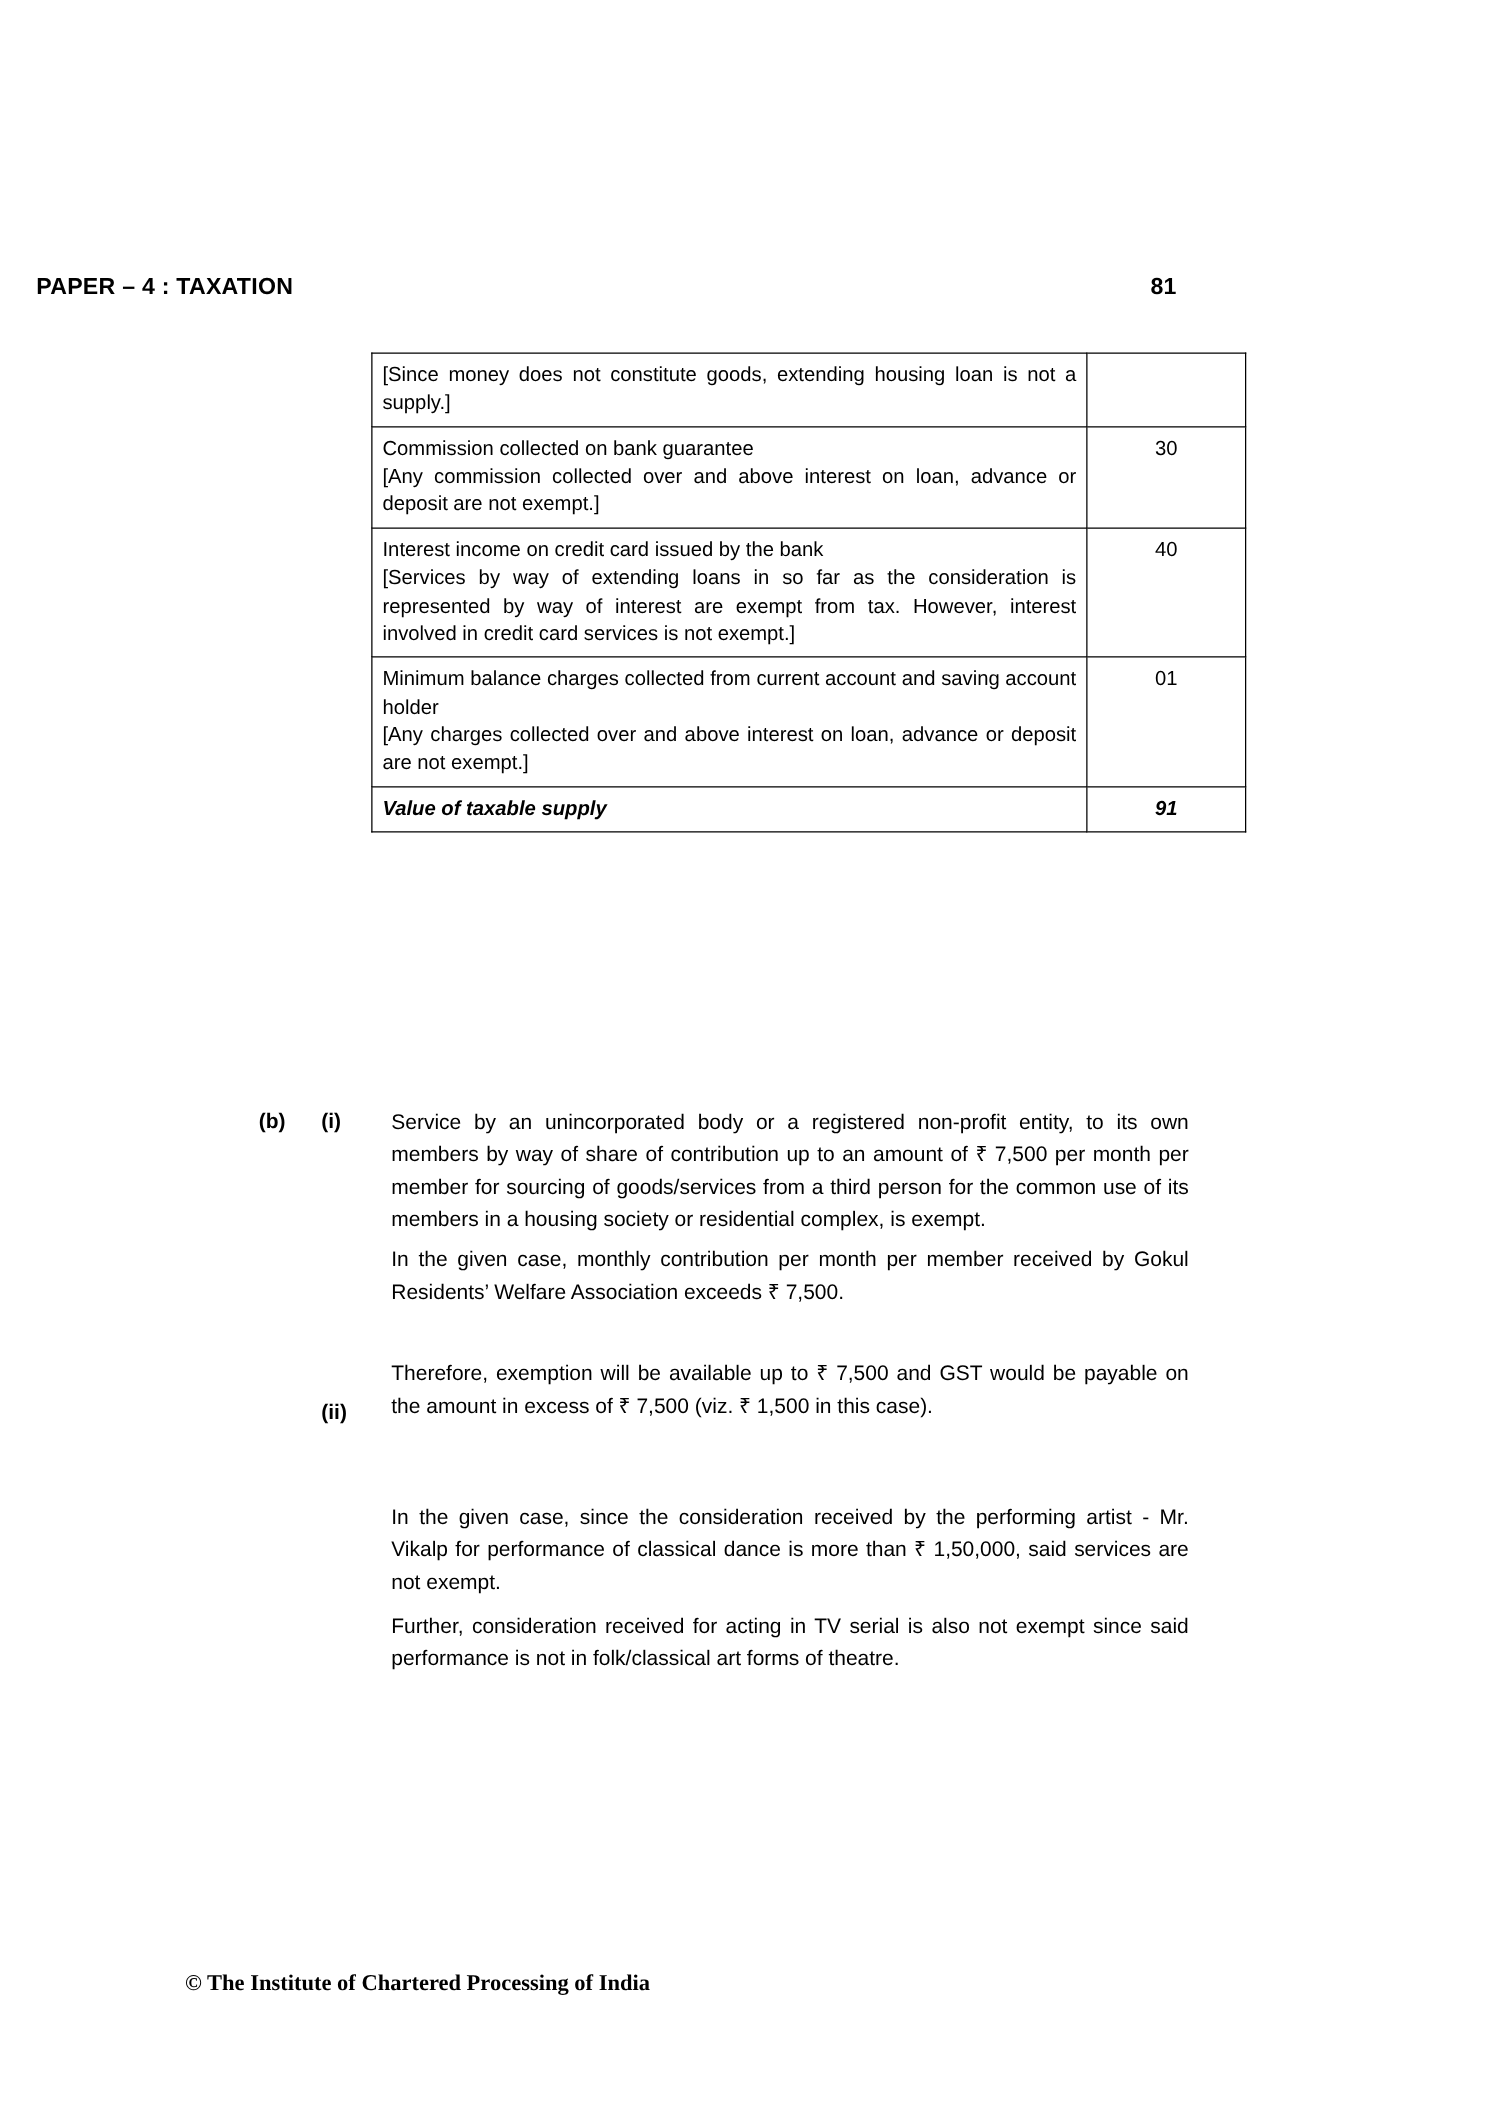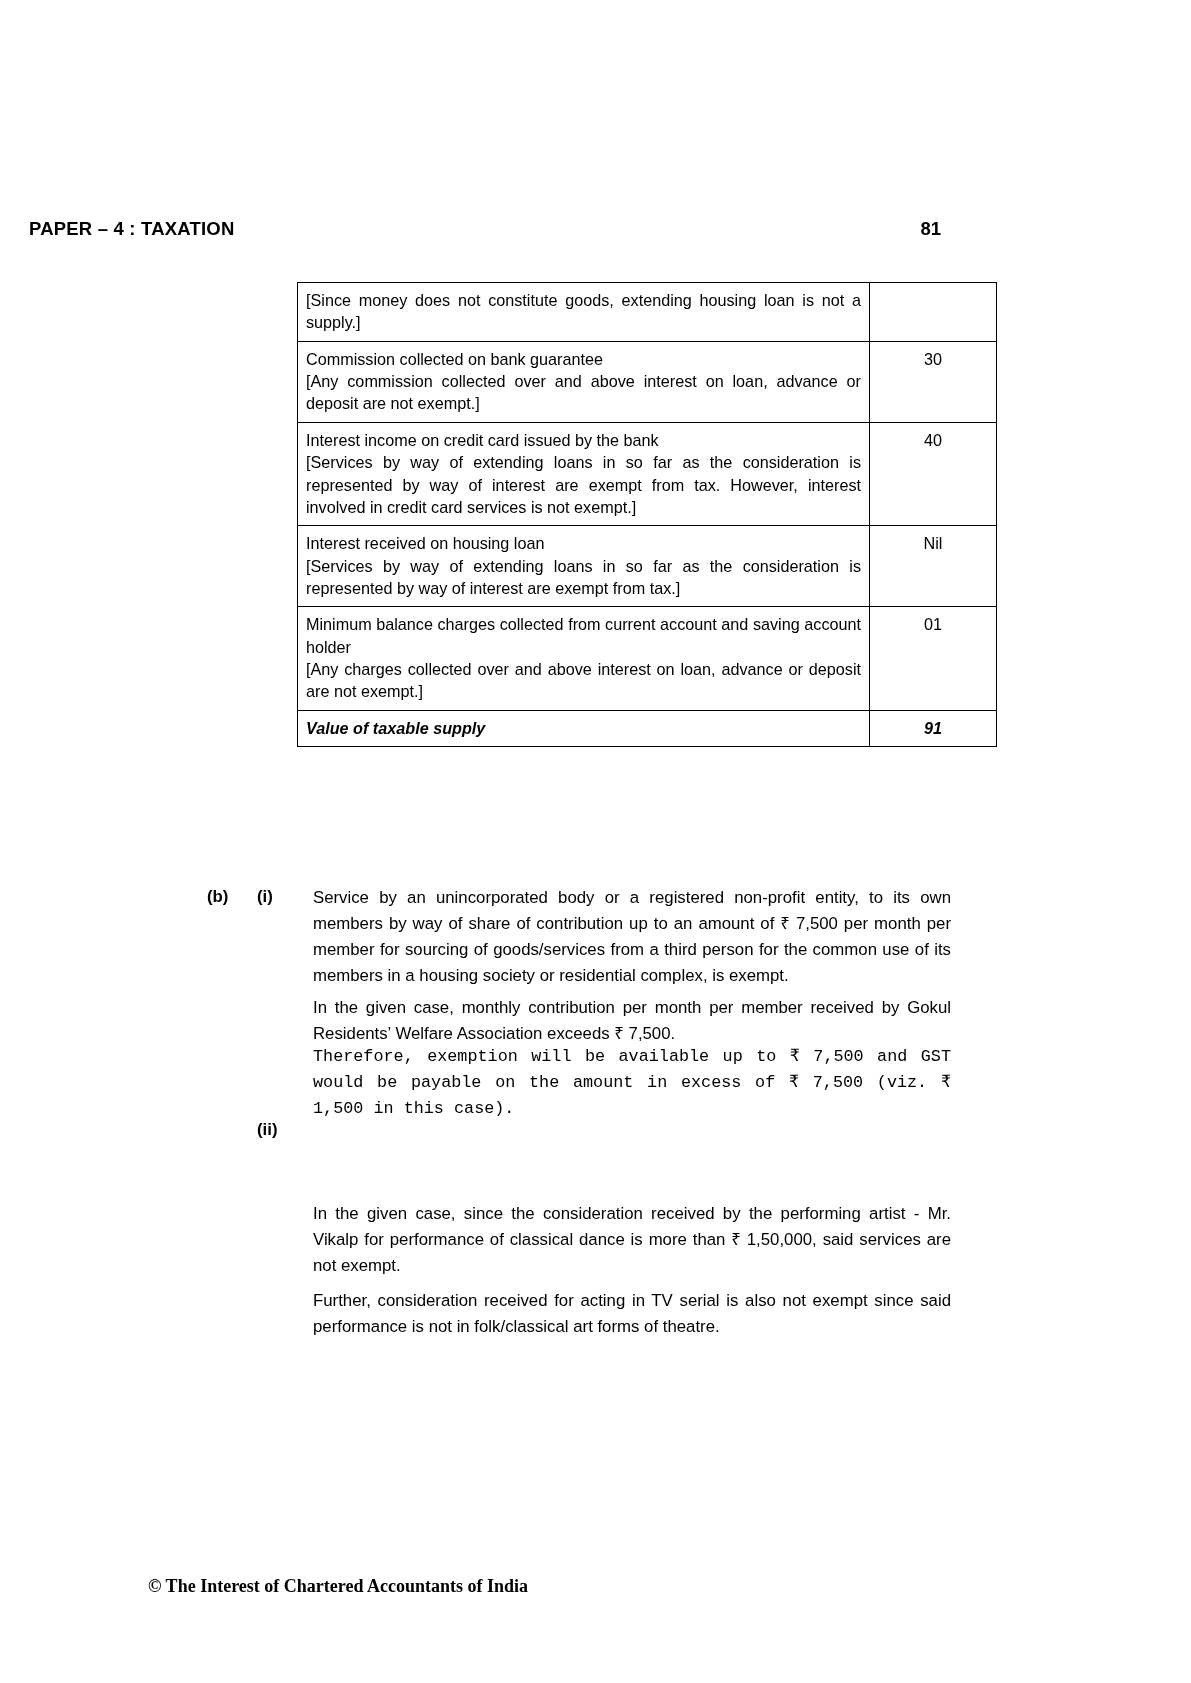--- a/index.html
+++ b/index.html
@@ -139,45 +139,38 @@
         </tr>
         <tr>
           <td class="desc">
             <span class="cell-line">Interest income on credit card issued by the bank</span>
             <span class="cell-line just"> [Services by way of extending loans in so far as the consideration is represented by way of interest are exempt from tax. However, interest involved in credit card services is not exempt.]</span>
           </td>
           <td class="amt">40</td>
         </tr>
         <tr>
           <td class="desc">
-            <span class="cell-line">Interest received on housing loan</span>
-            <span class="cell-line just">[Services by way of extending loans in so far as the consideration is represented by way of interest are exempt from tax.]</span>
-          </td>
-          <td class="amt">Nil</td>
-        </tr>
-        <tr>
-          <td class="desc">
             <span class="cell-line just">Minimum balance charges collected from current account and saving account holder</span>
             <span class="cell-line just">[Any charges collected over and above interest on loan, advance or deposit are not exempt.]</span>
           </td>
           <td class="amt">01</td>
         </tr>
         <tr class="total-row">
           <td class="desc">Value of taxable supply</td>
           <td class="amt">91</td>
         </tr>
       </tbody>
     </table>
   </div>
 
   <div class="lbl-b" style="top: 887px;">(b)</div>
   <div class="lbl-roman" style="top: 887px;">(i)</div>
   <div class="para" style="top: 885px;">Service by an unincorporated body or a registered non-profit entity, to its own members by way of share of contribution up to an amount of ₹ 7,500 per month per member for sourcing of goods/services from a third person for the common use of its members in a housing society or residential complex, is exempt.</div>
   <div class="para" style="top: 995px;">In the given case, monthly contribution per month per member received by Gokul Residents’ Welfare Association exceeds ₹ 7,500.</div>
-  <div class="para" style="top: 1044px; font-family: Liberation Mono, monospace;">Therefore, exemption will be available up to ₹ 7,500 and GST would be payable on the amount in excess of ₹ 7,500 (viz. ₹ 1,500 in this case).</div>
+  <div class="para" style="top: 1086px;">Therefore, exemption will be available up to ₹ 7,500 and GST would be payable on the amount in excess of ₹ 7,500 (viz. ₹ 1,500 in this case).</div>
 
   <div class="lbl-roman" style="top: 1120px;">(ii)</div>
   <div class="para" style="top: 1201px;">In the given case, since the consideration received by the performing artist - Mr. Vikalp for performance of classical dance is more than ₹ 1,50,000, said services are not exempt.</div>
   <div class="para" style="top: 1288px;">Further, consideration received for acting in TV serial is also not exempt since said performance is not in folk/classical art forms of theatre.</div>
 
-  <div class="footer">© The Interest of Chartered Accountants of India</div>
+  <div class="footer">© The Institute of Chartered Processing of India</div>
 
 </div>
 
 </body></html>

